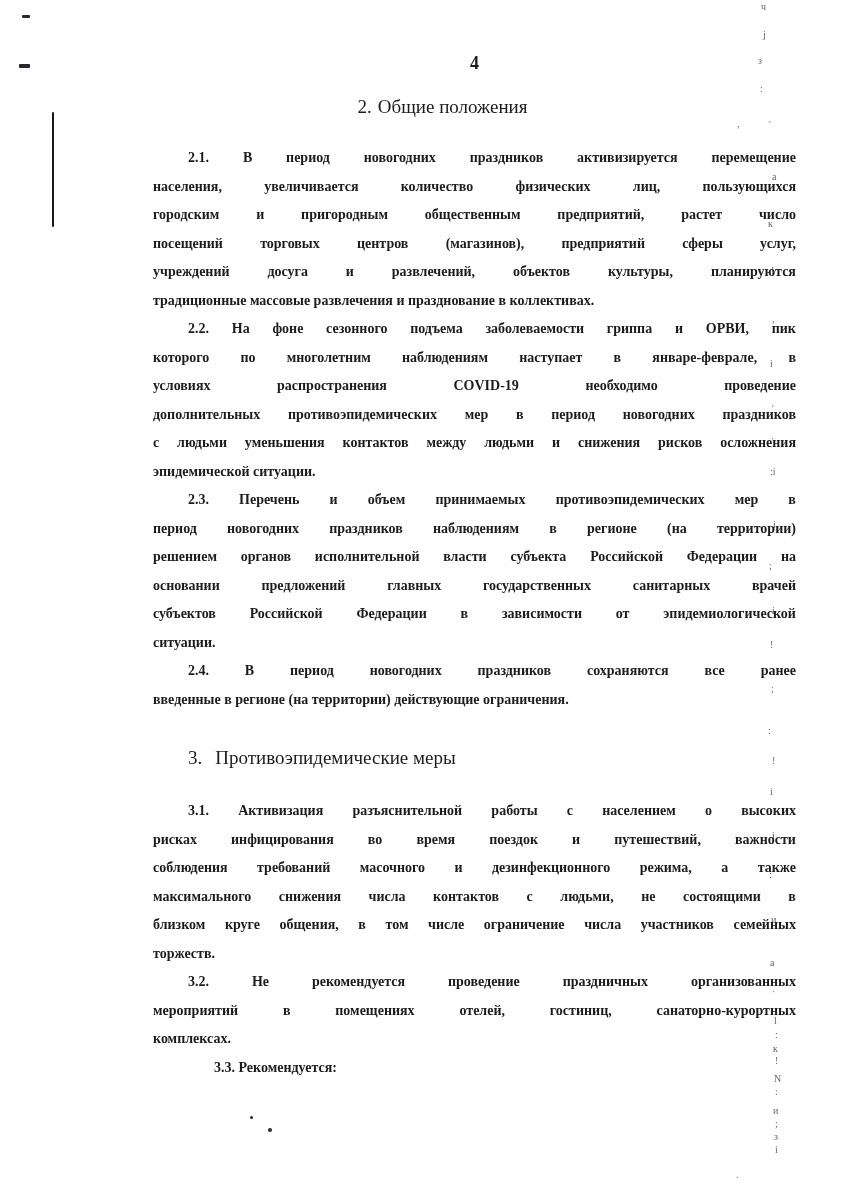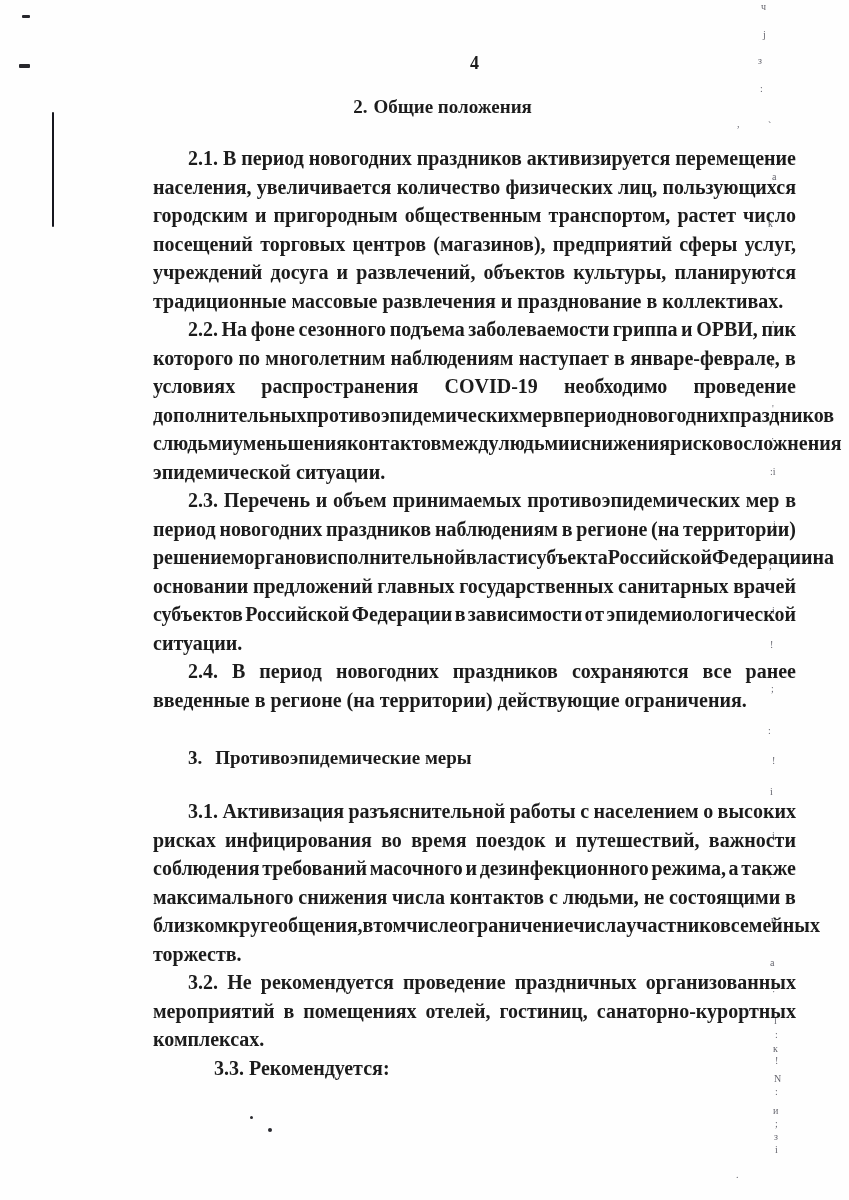--- a/index.html
+++ b/index.html
@@ -12,33 +12,33 @@
   }
   .page { position:absolute; inset:0; background:#fefefe; }
 
   .content { position:absolute; left:153px; top:0; width:643px; }
 
   .page-number {
     padding-top:52px; text-align:center;
     font-size:18px; font-weight:bold; line-height:22px;
   }
 
-  .heading { font-weight:bold; font-size:19px; line-height:26px; }
+  .heading { font-weight:normal; font-size:19px; line-height:26px; }
   .heading-2 { margin-top:20px; text-align:center; position:relative; left:-32px; }
   .heading-2 .hnum { margin-right:6px; }
   .heading-3 { margin-top:31px; padding-left:35px; }
   .heading-3 .hnum { margin-right:13px; }
 
   .body-block.sec2 { margin-top:24px; }
   .body-block.sec3 { margin-top:26px; }
 
   .paragraph { }
   .line {
     height:28.5px; line-height:28.5px;
-    font-size:20px; font-weight:bold;
+    font-size:14px; font-weight:bold;
     display:flex; justify-content:space-between;
     white-space:nowrap;
   }
   .line.first { padding-left:35px; }
   .line.last { display:block; }
   .line.xindent { padding-left:61px; }
 
   .artifact-layer { position:absolute; inset:0; pointer-events:none; }
   .mark { position:absolute; display:block; }
   .mark.glyph {
@@ -126,21 +126,21 @@
             <span>количество</span>
             <span>физических</span>
             <span>лиц,</span>
             <span>пользующихся</span>
           </div>
           <div class="line">
             <span>городским</span>
             <span>и</span>
             <span>пригородным</span>
             <span>общественным</span>
-            <span>транспортом,</span>
+            <span>предприятий,</span>
             <span>растет</span>
             <span>число</span>
           </div>
           <div class="line">
             <span>посещений</span>
             <span>торговых</span>
             <span>центров</span>
             <span>(магазинов),</span>
             <span>предприятий</span>
             <span>сферы</span>

